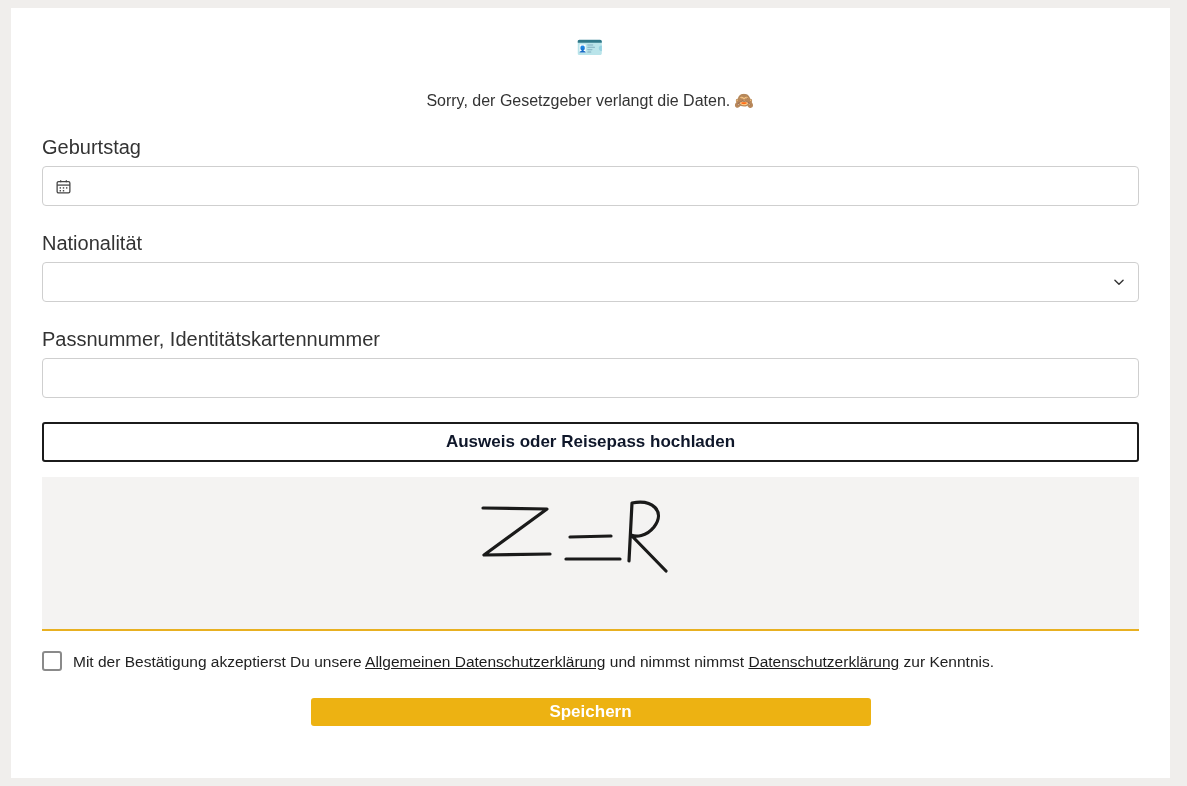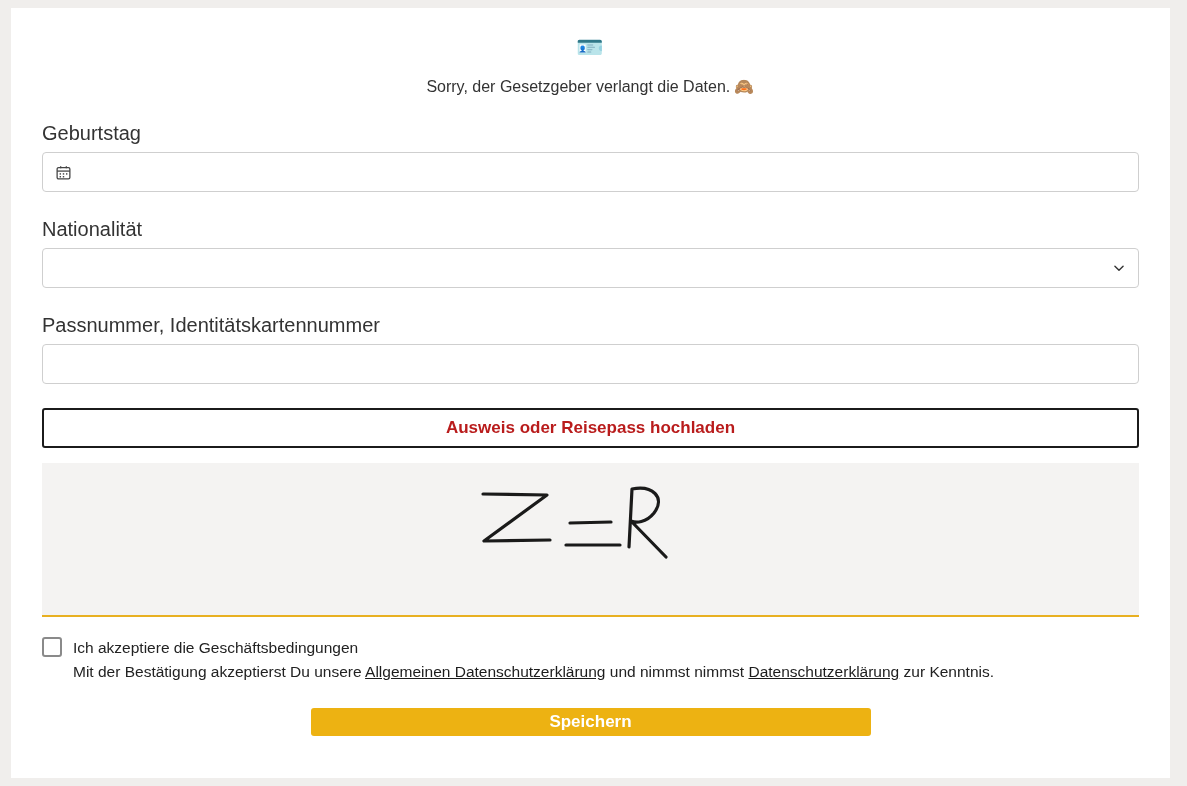--- a/index.html
+++ b/index.html
@@ -39,21 +39,21 @@
   h1.title {
     margin: 0;
     padding-top: 30px;
     text-align: center;
     font-size: 21px;
     font-weight: bold;
     color: #222222;
     letter-spacing: 0.1px;
   }
   .subtitle {
-    margin: 4px;
+    margin: 18px;
     padding-top: 14px;
     text-align: center;
     font-size: 16px;
     color: #333333;
   }
   .field-label {
     font-size: 20px;
     color: #333333;
     margin-top: 26px;
     margin-bottom: 7px;
@@ -89,21 +89,21 @@
     height: 40px;
     border: 2px solid #1b1b1b;
     border-radius: 3px;
     background: #ffffff;
     width: 100%;
     display: flex;
     align-items: center;
     justify-content: center;
     font-size: 17px;
     font-weight: bold;
-    color: #b91c1c;
+    color: #0f172a;
     box-sizing: border-box;
     cursor: pointer;
     font-family: "Liberation Sans", sans-serif;
   }
   .sig-pad {
     margin-top: 15px;
     height: 152px;
     background: #f4f3f2;
     border-bottom: 2px solid #e8b021;
     position: relative;
@@ -207,21 +207,20 @@
             <path d="M528 60 L569 59"></path>
             <path d="M524 82 L578 82"></path>
             <path d="M587 84 L590 26 C 610 22, 624 34, 612 50 C 604 60, 594 60, 589 58 L 624 94"></path>
           </g>
         </svg>
       </div>
 
       <div class="terms-row">
         <div class="checkbox"></div>
         <div class="terms-text">
-          <span class="line1">Ich akzeptiere die Geschäftsbedingungen</span>
           <span class="line2"><span>Mit der Bestätigung akzeptierst Du unsere </span><a href="#">Allgemeinen Datenschutzerklärung</a><span> und nimmst nimmst </span><a href="#">Datenschutzerklärung</a><span> zur Kenntnis.</span></span>
         </div>
       </div>
 
       <button class="save-btn">Speichern</button>
 
     </div>
   </div>
 </div>
 

